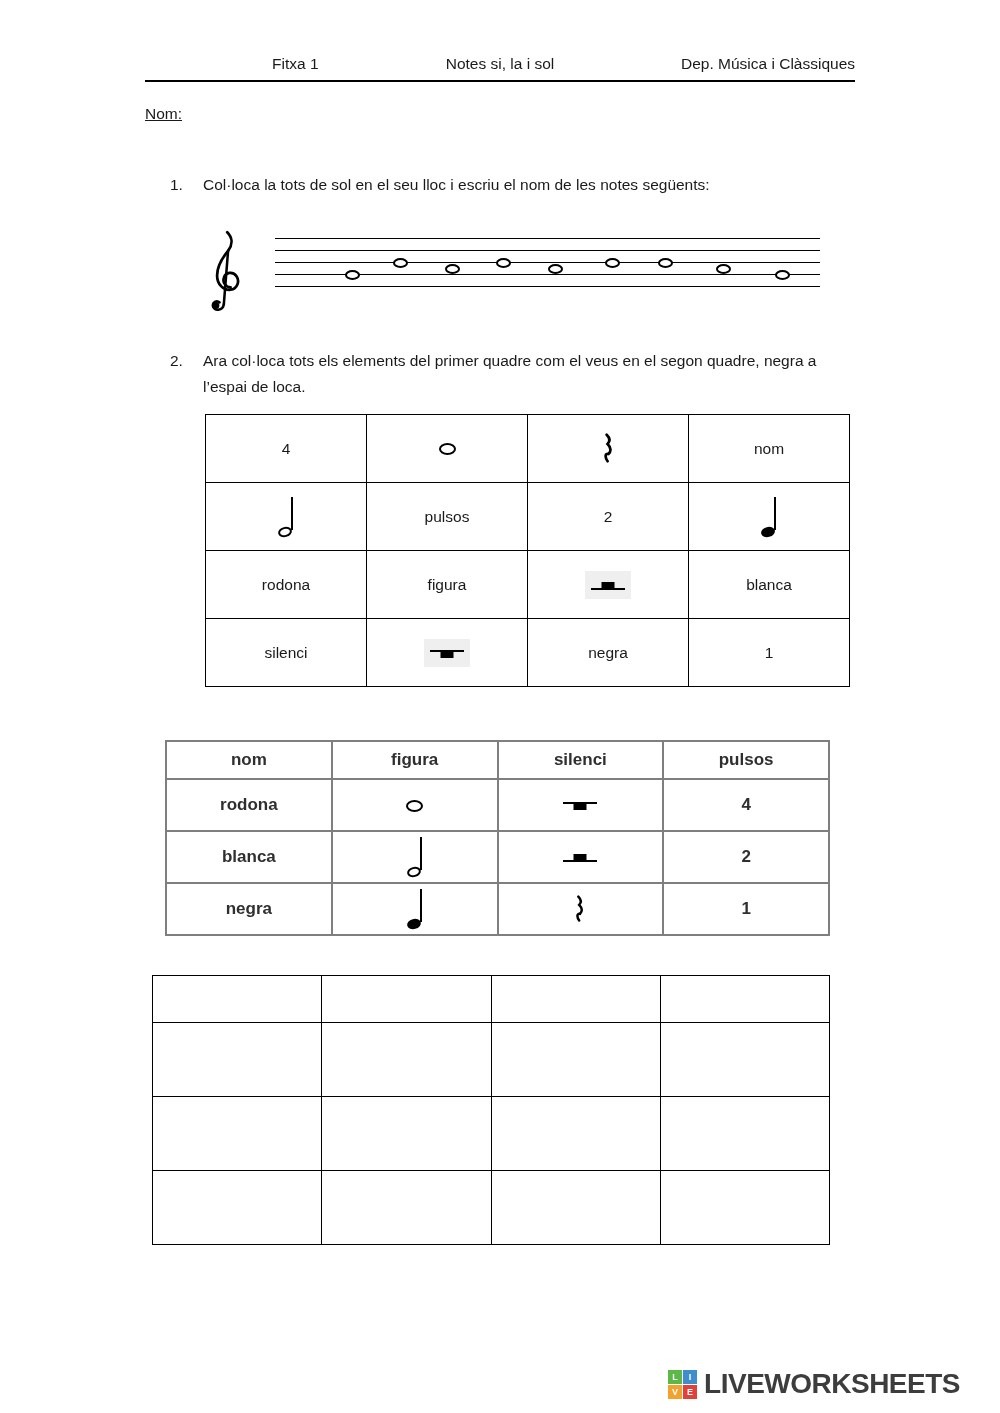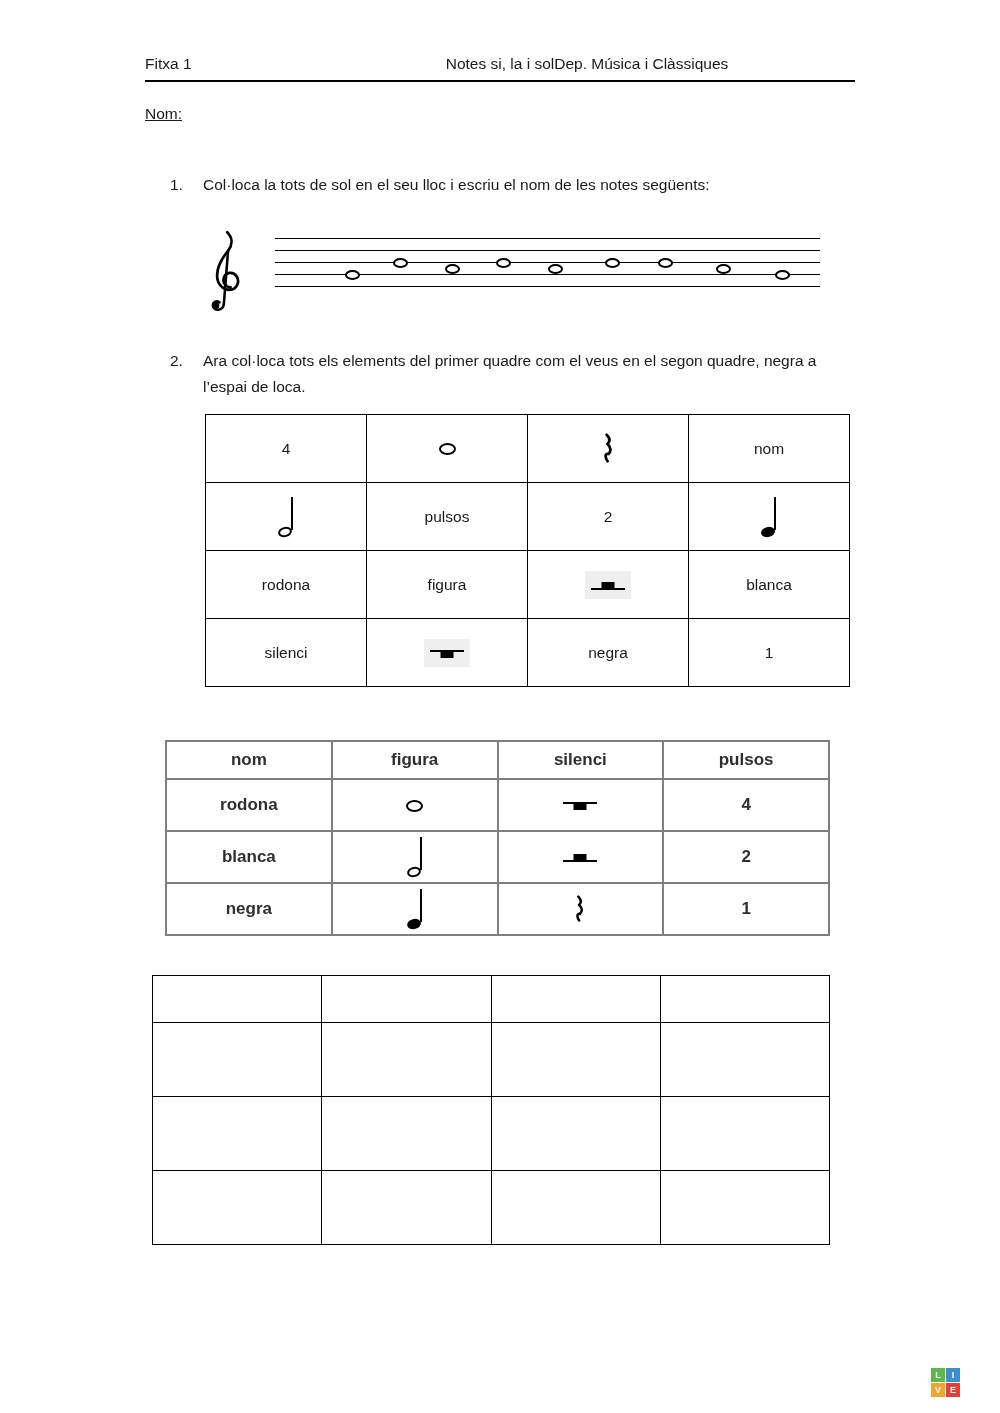--- a/index.html
+++ b/index.html
@@ -2,23 +2,23 @@
 <html><head>
 <meta charset="utf-8">
 <style>
   html,body{margin:0;padding:0;background:#ffffff;}
   body{font-family:"Liberation Sans","DejaVu Sans",sans-serif;color:#1a1a1a;}
   .page{position:relative;width:1000px;height:1413px;background:#fff;overflow:hidden;margin:0 auto;}
 
   
   .header{position:absolute;left:145px;top:55px;width:710px;border-bottom:2px solid #000;
           padding-bottom:7px;display:grid;grid-template-columns:1fr auto 1fr;font-size:15.5px;}
-  .header .h-left{text-align:left;}
+  .header .h-left{text-align:center;}
   .header .h-center{text-align:right;}
-  .header .h-right{}
+  .header .h-right{text-align:right;}
 
   .nom-line{position:absolute;left:145px;top:105px;font-size:15.5px;text-decoration:underline;}
 
   
   .exercise{position:absolute;left:170px;font-size:15.5px;line-height:26px;display:flex;}
   .exercise .num{width:33px;flex:0 0 33px;}
   .ex1{top:172px;}
   .ex2{top:348px;}
 
   
@@ -218,15 +218,16 @@
   </tbody>
     </table>
 
   <div class="footer">
     <div class="logo-grid">
       <span class="logo-sq" style="background: rgb(92, 184, 73);">L</span>
       <span class="logo-sq" style="background: rgb(62, 142, 204);">I</span>
       <span class="logo-sq" style="background: rgb(240, 163, 47);">V</span>
       <span class="logo-sq" style="background: rgb(226, 65, 58);">E</span>
     </div>
+    <span class="brand">LIVEWORKSHEETS</span>
   </div>
 
 </div>
 
 </body></html>

